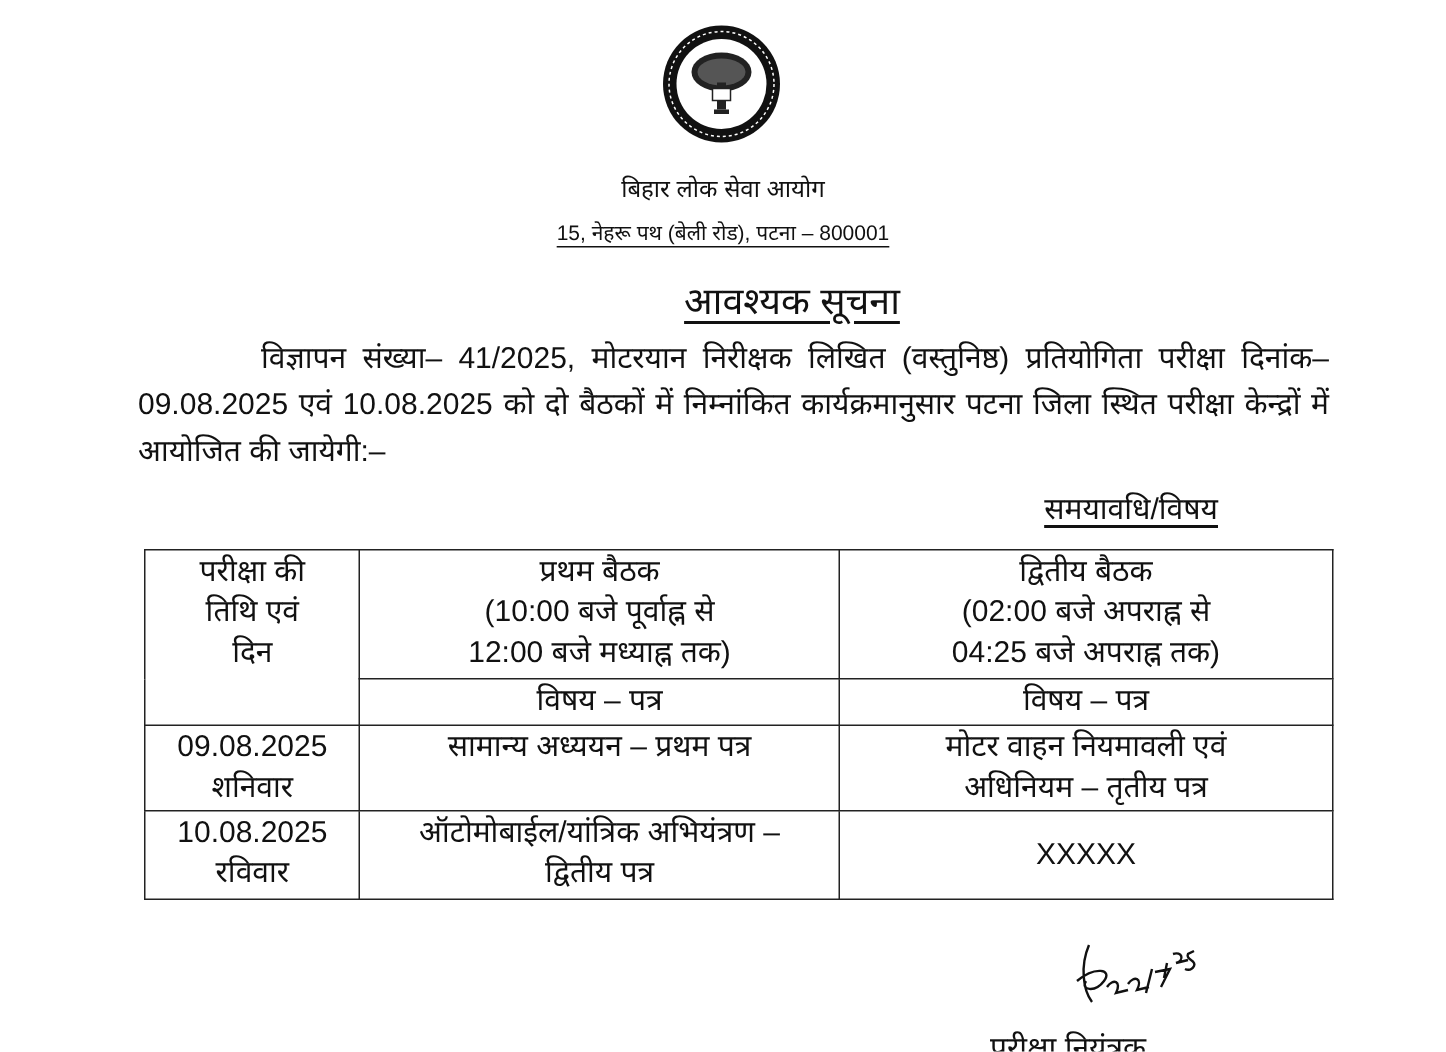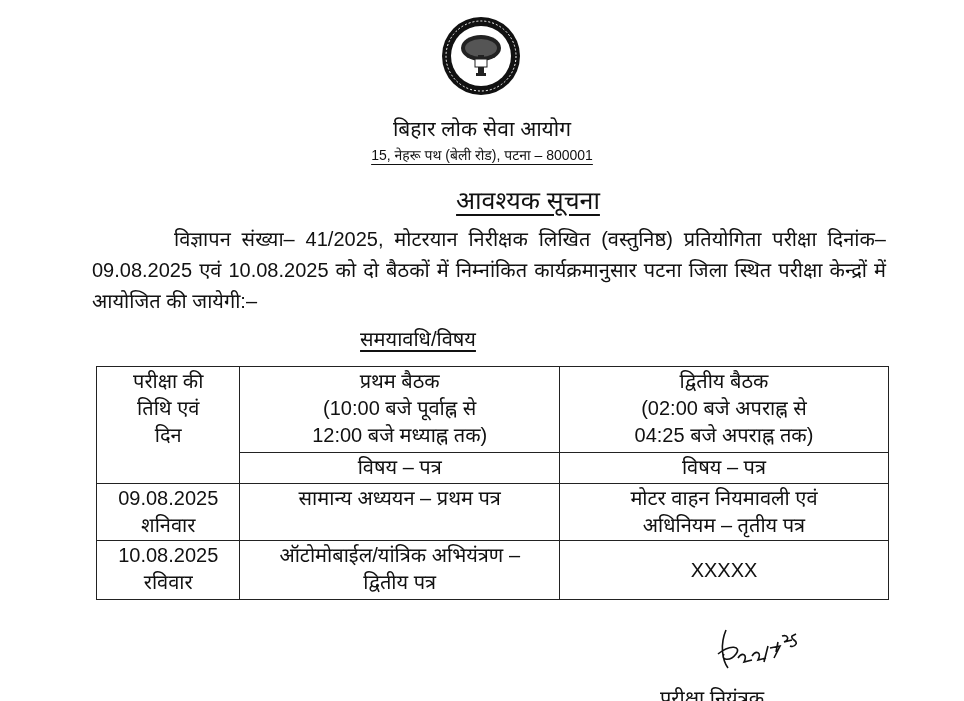--- a/index.html
+++ b/index.html
@@ -1,26 +1,26 @@
 <!DOCTYPE html>
 <html><head>
 <meta charset="utf-8">
 <style>
   html, body { margin:0; padding:0; background:#ffffff; }
   body { width:964px; height:701px; position:relative; overflow:hidden; font-family:"Liberation Sans", "DejaVu Sans", sans-serif; color:#111; }
   .abs { position:absolute; }
   .seal { left:440px; top:15px; width:82px; height:82px; }
-  .org { left:0; width:964px; top:114px; font-size:21px; text-align:center; }
+  .org { left:0; width:964px; top:114px; font-size:16px; text-align:center; }
   .addr { left:0; width:964px; top:145px; font-size:14px; text-align:center; }
   .addr span { text-decoration:underline; text-underline-offset:4px; }
   .notice { left:0; width:964px; top:182px; font-size:25px; text-align:center;margin-left:46px; }
   .notice span { text-decoration:underline; text-underline-offset:5px; }
   .para { left:92px; width:794px; top:224px; font-size:20px; line-height:31px; text-align:justify; text-align-last:left; }
   .para .indent { display:inline-block; width:82px; }
-  .subhead { left:12px; width:812px; top:325px; font-size:20px; text-align:center; }
+  .subhead { left:0; width:812px; top:325px; font-size:20px; text-align:right; }
   .subhead span { text-decoration:underline; text-underline-offset:4px; }
   table.sched { position:absolute; left:96px; top:366px; width:793px; border-collapse:collapse; font-size:20px; }
   table.sched td { border:1.5px solid #222; text-align:center; vertical-align:top; padding:1px 4px; line-height:27px; }
   .c1 { width:136px; }
   .c2 { width:320px; }
   .c3 { width:331px; }
   .sig { left:712px; top:624px; width:130px; height:50px; }
   .signame { left:660px; top:684px; font-size:20px; }
 </style>
 </head>

